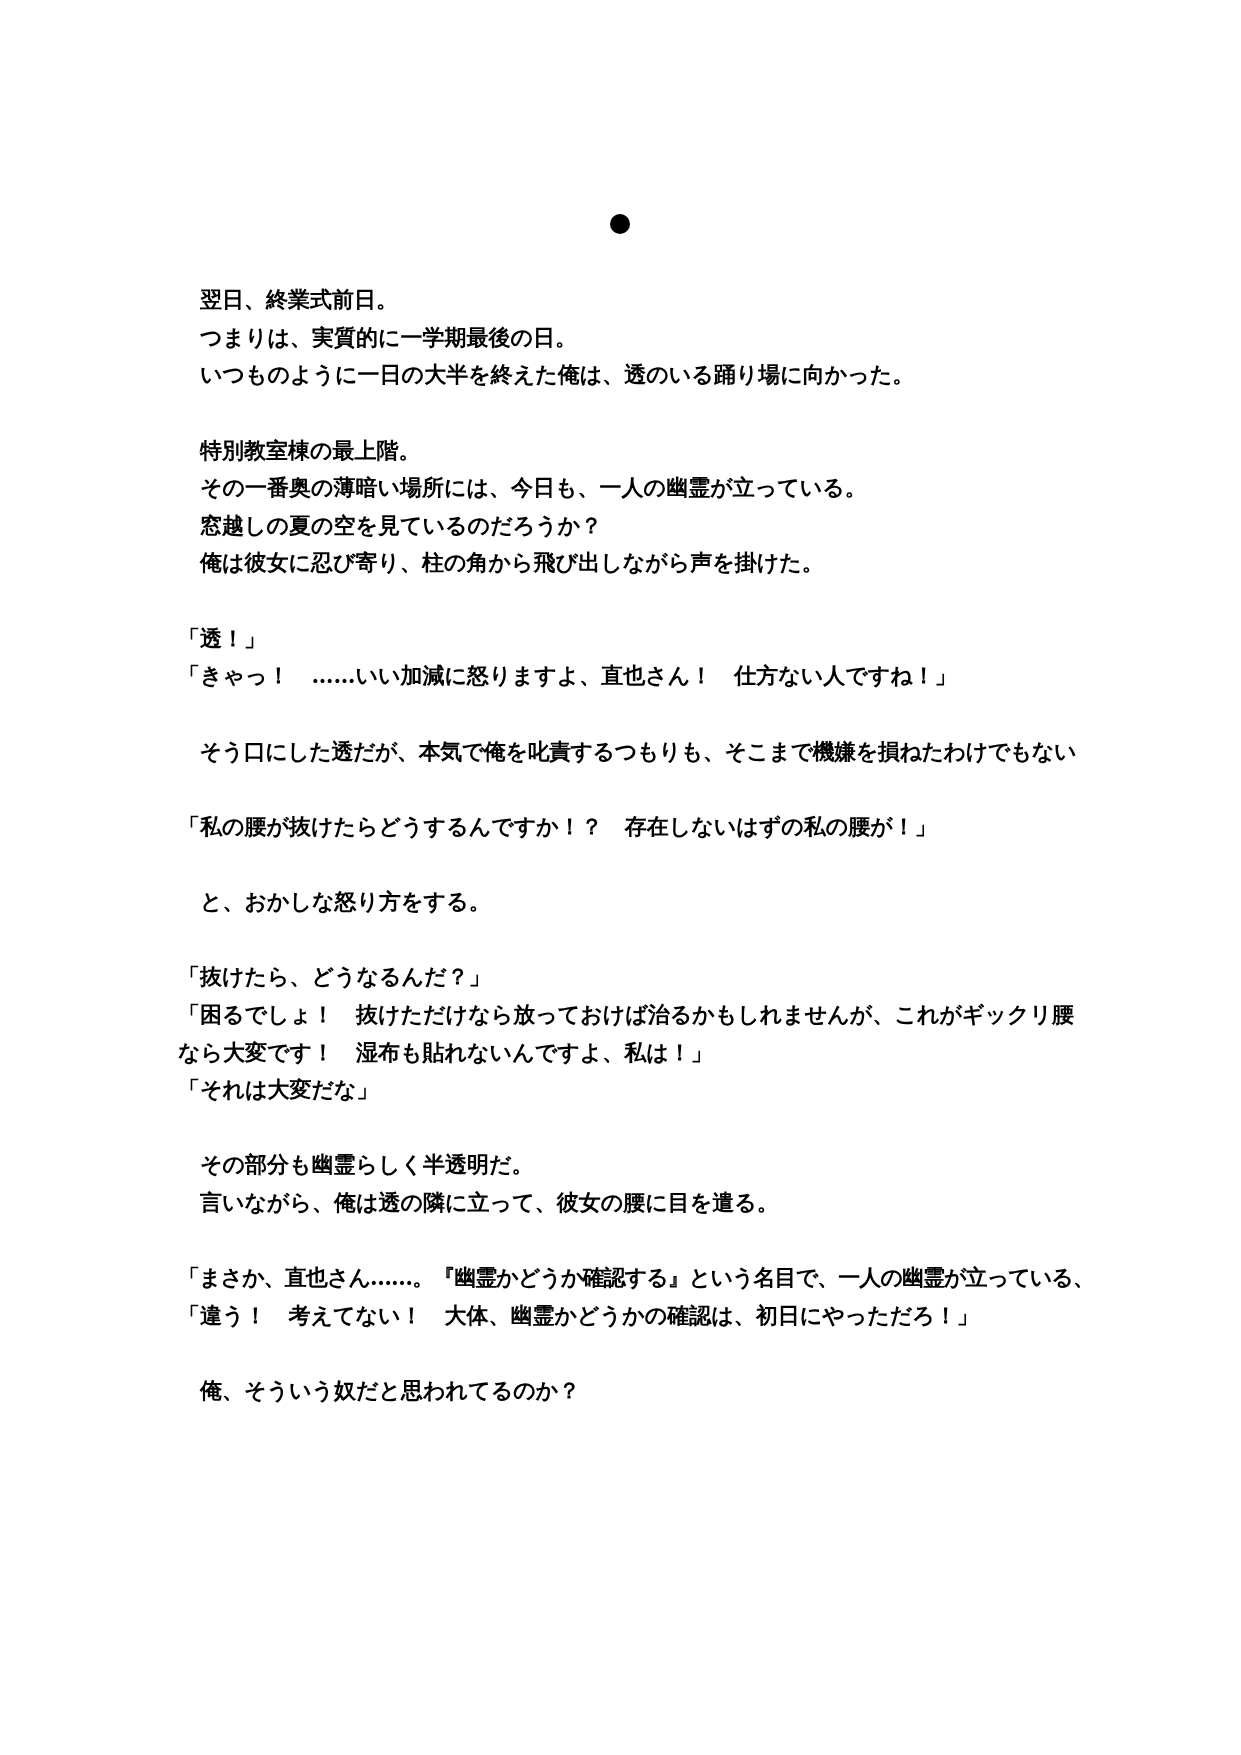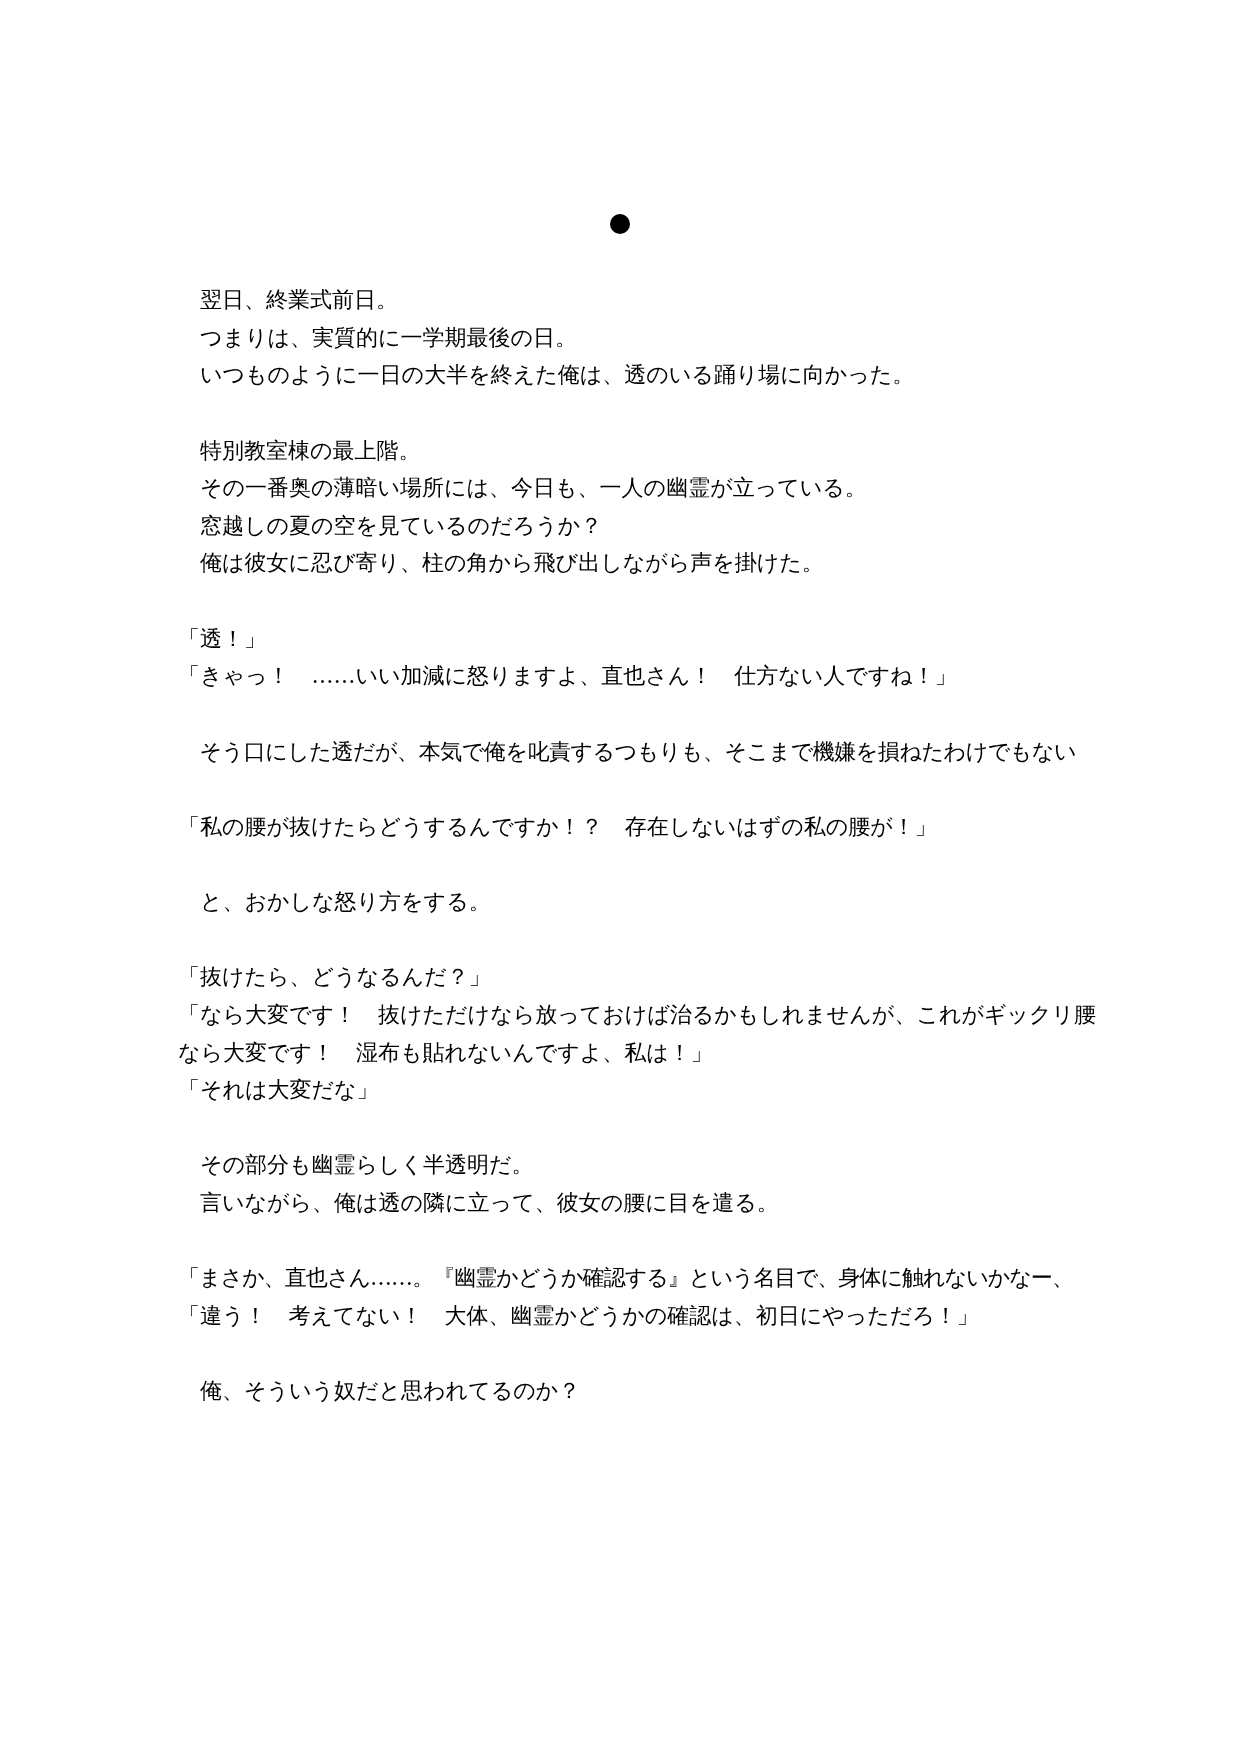--- a/index.html
+++ b/index.html
@@ -15,20 +15,21 @@
       color: #000000;
       font-family: "DejaVu Serif", "Liberation Serif", serif;
     }
     .page {
       position: absolute;
       left: 0;
       top: 0;
       width: 1241px;
       height: 1755px;
       background: #ffffff;
+      font-weight: bold;
     }
     .section-break {
       position: absolute;
       left: 610px;
       top: 214px;
       width: 20px;
       height: 20px;
       border-radius: 50%;
       background: #000000;
       color: transparent;
@@ -71,27 +72,27 @@
     <div class="line">「透！」</div>
     <div class="line">「きゃっ！　……いい加減に怒りますよ、直也さん！　仕方ない人ですね！」</div>
     <div class="line"></div>
     <div class="line tight-1">　そう口にした透だが、本気で俺を叱責するつもりも、そこまで機嫌を損ねたわけでもない</div>
     <div class="line"></div>
     <div class="line">「私の腰が抜けたらどうするんですか！？　存在しないはずの私の腰が！」</div>
     <div class="line"></div>
     <div class="line">　と、おかしな怒り方をする。</div>
     <div class="line"></div>
     <div class="line">「抜けたら、どうなるんだ？」</div>
-    <div class="line">「なら大変です！　抜けただけなら放っておけば治るかもしれませんが、これがギックリ腰</div>
+    <div class="line">「困るでしょ！　抜けただけなら放っておけば治るかもしれませんが、これがギックリ腰</div>
     <div class="line">なら大変です！　湿布も貼れないんですよ、私は！」</div>
     <div class="line">「それは大変だな」</div>
     <div class="line"></div>
     <div class="line">　その部分も幽霊らしく半透明だ。</div>
     <div class="line">　言いながら、俺は透の隣に立って、彼女の腰に目を遣る。</div>
     <div class="line"></div>
-    <div class="line tight-2">「まさか、直也さん……。『幽霊かどうか確認する』という名目で、身体に触れないかなー、</div>
+    <div class="line tight-2">「まさか、直也さん……。『幽霊かどうか確認する』という名目で、一人の幽霊が立っている、</div>
     <div class="line">「違う！　考えてない！　大体、幽霊かどうかの確認は、初日にやっただろ！」</div>
     <div class="line"></div>
     <div class="line">　俺、そういう奴だと思われてるのか？</div>
     <div class="line"></div>
   </div>
 
 </div>
 
 </body></html>

